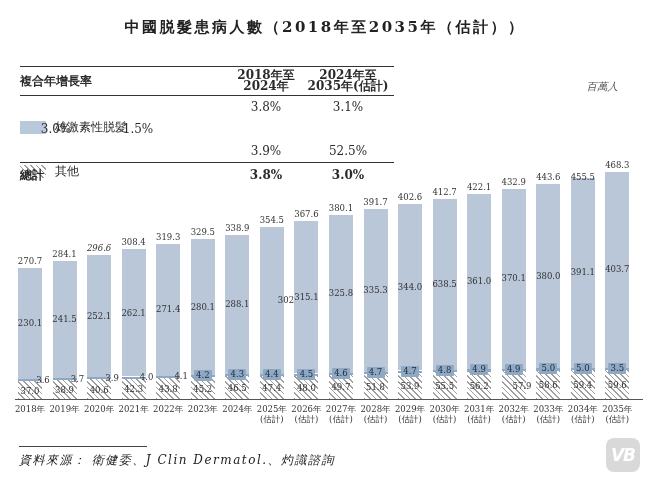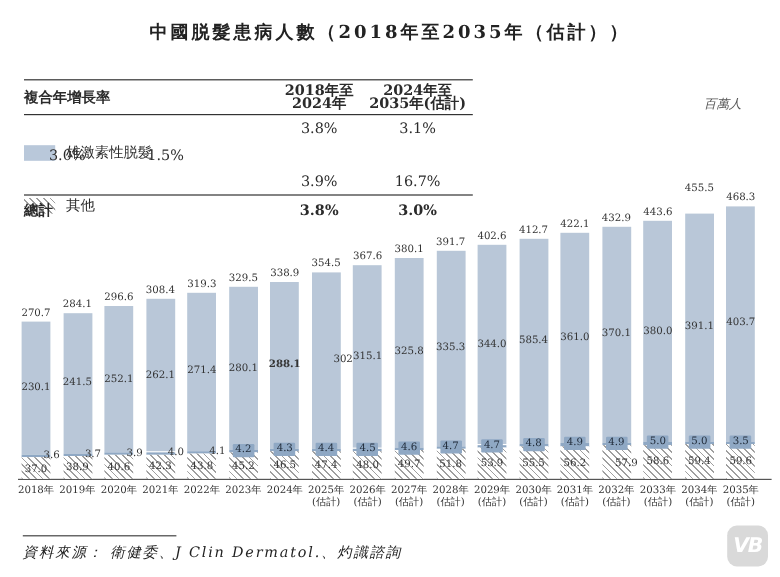--- a/index.html
+++ b/index.html
@@ -102,21 +102,21 @@
   <div class="row">
     <div class="c1">3.0%</div>
     <div class="c2">1.5%</div>
   </div>
   <div class="row">
     <div class="lbl">
       <span class="swatch sw-hatch"></span>
       <span>其他</span>
     </div>
     <div class="c1">3.9%</div>
-    <div class="c2">16.7%</div>
+    <div class="c2">52.5%</div>
   </div>
   <div class="total">
     <div class="lbl">總計</div>
     <div class="c1">3.8%</div>
     <div class="c2">3.0%</div>
   </div>
 </div>
 
 <div id="chart">
   <div class="axis"></div>
@@ -136,21 +136,21 @@
     <div class="blabel" style="left: 46.5px; top: 250.2px; width: 36px;">284.1</div>
     <div class="blabel" style="left: 46.5px; top: 315.2px; width: 36px;">241.5</div>
     <div class="blabel" style="left: 66.5px; top: 374.6px; width: 22px;">3.7</div>
     <div class="blabel" style="left: 46.5px; top: 386.1px; width: 36px;">38.9</div>
     <div class="xlab" style="left: 44.5px; width: 40px;">
       <div>2019年</div>
     </div>
     <div class="seg seg-light" style="left: 87.1px; top: 255.1px; width: 24px; height: 122.2px;"></div>
     <div class="seg seg-dark" style="left: 87.1px; top: 377.3px; width: 24px; height: 2px;"></div>
     <div class="seg seg-hatch" style="left: 87.1px; top: 379.3px; width: 24px; height: 19.7px;"></div>
-    <div class="blabel" style="left: 81.1px; top: 244.1px; width: 36px;">296.6</div>
+    <div class="blabel" style="left: 81.1px; top: 244.1px; width: 36px; font-style: italic;">296.6</div>
     <div class="blabel" style="left: 81.1px; top: 311.7px; width: 36px;">252.1</div>
     <div class="blabel" style="left: 101.1px; top: 373.8px; width: 22px;">3.9</div>
     <div class="blabel" style="left: 81.1px; top: 385.7px; width: 36px;">40.6</div>
     <div class="xlab" style="left: 79.1px; width: 40px;">
       <div>2020年</div>
     </div>
     <div class="seg seg-light" style="left: 121.6px; top: 249.4px; width: 24px; height: 127.1px;"></div>
     <div class="seg seg-dark" style="left: 121.6px; top: 376.5px; width: 24px; height: 2px;"></div>
     <div class="seg seg-hatch" style="left: 121.6px; top: 378.5px; width: 24px; height: 20.5px;"></div>
     <div class="blabel" style="left: 115.6px; top: 238.4px; width: 36px;">308.4</div>
@@ -177,21 +177,21 @@
     <div class="blabel" style="left: 184.8px; top: 302.6px; width: 36px;">280.1</div>
     <div class="blabel chip" style="left: 193.8px; top: 370px; width: 16px;">4.2</div>
     <div class="blabel" style="left: 184.8px; top: 384.5px; width: 36px;">45.2</div>
     <div class="xlab" style="left: 182.8px; width: 40px;">
       <div>2023年</div>
     </div>
     <div class="seg seg-light" style="left: 225.3px; top: 234.6px; width: 24px; height: 139.7px;"></div>
     <div class="seg seg-dark" style="left: 225.3px; top: 374.4px; width: 24px; height: 2.1px;"></div>
     <div class="seg seg-hatch" style="left: 225.3px; top: 376.4px; width: 24px; height: 22.6px;"></div>
     <div class="blabel" style="left: 219.3px; top: 223.6px; width: 36px;">338.9</div>
-    <div class="blabel" style="left: 219.3px; top: 300px; width: 36px; font-weight: bold;">288.1</div>
+    <div class="blabel" style="left: 219.3px; top: 300px; width: 36px;">288.1</div>
     <div class="blabel chip" style="left: 228.3px; top: 369.4px; width: 16px;">4.3</div>
     <div class="blabel" style="left: 219.3px; top: 384.2px; width: 36px;">46.5</div>
     <div class="xlab" style="left: 217.3px; width: 40px;">
       <div>2024年</div>
     </div>
     <div class="seg seg-light" style="left: 259.8px; top: 227.1px; width: 24px; height: 146.8px;"></div>
     <div class="seg seg-dark" style="left: 259.8px; top: 373.9px; width: 24px; height: 2.1px;"></div>
     <div class="seg seg-hatch" style="left: 259.8px; top: 376px; width: 24px; height: 23px;"></div>
     <div class="blabel" style="left: 253.8px; top: 216.1px; width: 36px;">354.5</div>
     <div class="blabel" style="left: 272px; top: 296px; width: 36px;">302.7</div>
@@ -242,21 +242,21 @@
     <div class="blabel chip" style="left: 401px; top: 365.6px; width: 16px;">4.7</div>
     <div class="blabel" style="left: 392px; top: 382.4px; width: 36px;">53.9</div>
     <div class="xlab" style="left: 390px; width: 40px;">
       <div>2029年</div>
       <div>(估計)</div>
     </div>
     <div class="seg seg-light" style="left: 432.6px; top: 198.8px; width: 24px; height: 170.9px;"></div>
     <div class="seg seg-dark" style="left: 432.6px; top: 369.8px; width: 24px; height: 2.3px;"></div>
     <div class="seg seg-hatch" style="left: 432.6px; top: 372.1px; width: 24px; height: 26.9px;"></div>
     <div class="blabel" style="left: 426.6px; top: 187.8px; width: 36px;">412.7</div>
-    <div class="blabel" style="left: 426.6px; top: 279.8px; width: 36px;">585.4</div>
+    <div class="blabel" style="left: 426.6px; top: 279.8px; width: 36px;">638.5</div>
     <div class="blabel chip" style="left: 435.6px; top: 364.8px; width: 16px;">4.8</div>
     <div class="blabel" style="left: 426.6px; top: 382px; width: 36px;">55.5</div>
     <div class="xlab" style="left: 424.6px; width: 40px;">
       <div>2030年</div>
       <div>(估計)</div>
     </div>
     <div class="seg seg-light" style="left: 467.1px; top: 194.3px; width: 24px; height: 175.1px;"></div>
     <div class="seg seg-dark" style="left: 467.1px; top: 369.4px; width: 24px; height: 2.4px;"></div>
     <div class="seg seg-hatch" style="left: 467.1px; top: 371.7px; width: 24px; height: 27.3px;"></div>
     <div class="blabel" style="left: 461.1px; top: 183.3px; width: 36px;">422.1</div>
@@ -285,21 +285,21 @@
     <div class="blabel" style="left: 530.3px; top: 271.5px; width: 36px;">380.0</div>
     <div class="blabel chip" style="left: 539.3px; top: 363.2px; width: 16px;">5.0</div>
     <div class="blabel" style="left: 530.3px; top: 381.3px; width: 36px;">58.6</div>
     <div class="xlab" style="left: 528.3px; width: 40px;">
       <div>2033年</div>
       <div>(估計)</div>
     </div>
     <div class="seg seg-light" style="left: 570.8px; top: 178.1px; width: 24px; height: 189.7px;"></div>
     <div class="seg seg-dark" style="left: 570.8px; top: 367.8px; width: 24px; height: 2.4px;"></div>
     <div class="seg seg-hatch" style="left: 570.8px; top: 370.2px; width: 24px; height: 28.8px;"></div>
-    <div class="blabel" style="left: 564.8px; top: 153px; width: 36px;">455.5</div>
+    <div class="blabel" style="left: 564.8px; top: 173px; width: 36px;">455.5</div>
     <div class="blabel" style="left: 564.8px; top: 268.4px; width: 36px;">391.1</div>
     <div class="blabel chip" style="left: 573.8px; top: 362.8px; width: 16px;">5.0</div>
     <div class="blabel" style="left: 564.8px; top: 381.1px; width: 36px;">59.4</div>
     <div class="xlab" style="left: 562.8px; width: 40px;">
       <div>2034年</div>
       <div>(估計)</div>
     </div>
     <div class="seg seg-light" style="left: 605.3px; top: 171.9px; width: 24px; height: 195.7px;"></div>
     <div class="seg seg-dark" style="left: 605.3px; top: 367.6px; width: 24px; height: 2.5px;"></div>
     <div class="seg seg-hatch" style="left: 605.3px; top: 370.1px; width: 24px; height: 28.9px;"></div>

